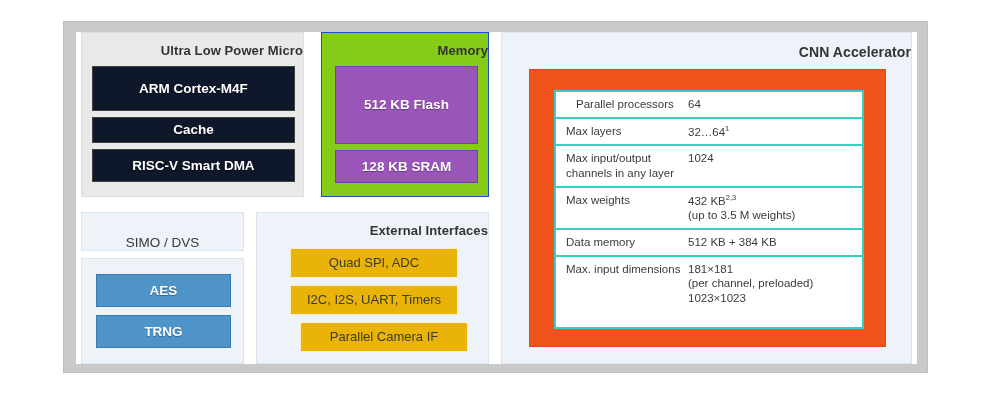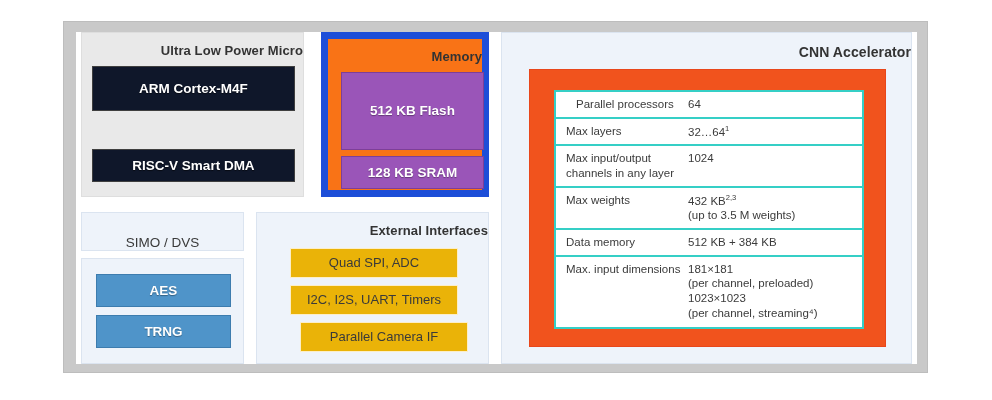--- a/index.html
+++ b/index.html
@@ -44,22 +44,22 @@
   .panel-grey {
     background: #e9e9e9;
     border: 1px solid #dedede;
   }
   
   .panel-blue {
     background: #eef3fa;
     border: 1px solid #dbe4f0;
   }
   .panel-white {
-    background: #f97316;
-    border: 7px solid #1d4ed8;
+    background: #84cc16;
+    border: 1px solid #1d4ed8;
   }
 
   
   .block {
     position: absolute;
     display: flex;
     align-items: center;
     justify-content: center;
     text-align: center;
     font-weight: bold;
@@ -131,20 +131,21 @@
 
 <div id="diagram-root">
   <div class="outer-frame">
     <div class="inner-canvas">
 
       <div class="panel panel-grey" style="left:5px; top:0px; width:223px; height:165px;">
         <div class="panel-title" style="font-size:13px; margin-top:10px;">Ultra Low Power Micro</div>
 
         <div class="block block-dark" style="left:10px; top:33px; width:203px; height:45px; font-size:13.5px;">ARM Cortex-M4F</div>
 
+        <div class="block block-dark" style="left:10px; top:84px; width:203px; height:26px; font-size:13.5px;">Cache</div>
 
         <div class="block block-dark" style="left:10px; top:116px; width:203px; height:33px; font-size:13.5px;">RISC-V Smart DMA</div>
       </div>
 
       <div class="panel panel-white" style="left:245px; top:0px; width:168px; height:165px;">
         <div class="panel-title" style="font-size:13px; margin-top:10px;">Memory</div>
 
         <div class="block block-purple" style="left:13px; top:33px; width:143px; height:78px; font-size:13.5px;">512 KB Flash</div>
 
         <div class="block block-purple" style="left:13px; top:117px; width:143px; height:33px; font-size:13.5px;">128 KB SRAM</div>
@@ -207,21 +208,20 @@
                 <div class="spec-value" style="font-size: 11.5px;">
                   <span class="sub-line">512 KB + 384 KB</span>
                 </div>
               </div>
               <div class="spec-row">
                 <div class="spec-label" style="font-size: 11.5px;">Max. input dimensions</div>
                 <div class="spec-value" style="font-size: 11.5px;">
                   <span class="sub-line">181×181</span>
                   <span class="sub-line">(per channel, preloaded)</span>
                   <span class="sub-line">1023×1023</span>
-                  <span class="sub-line">(per channel, streaming⁴)</span>
                 </div>
               </div>
             </div>
 
         </div>
       </div>
 
     </div>
   </div>
 </div>

